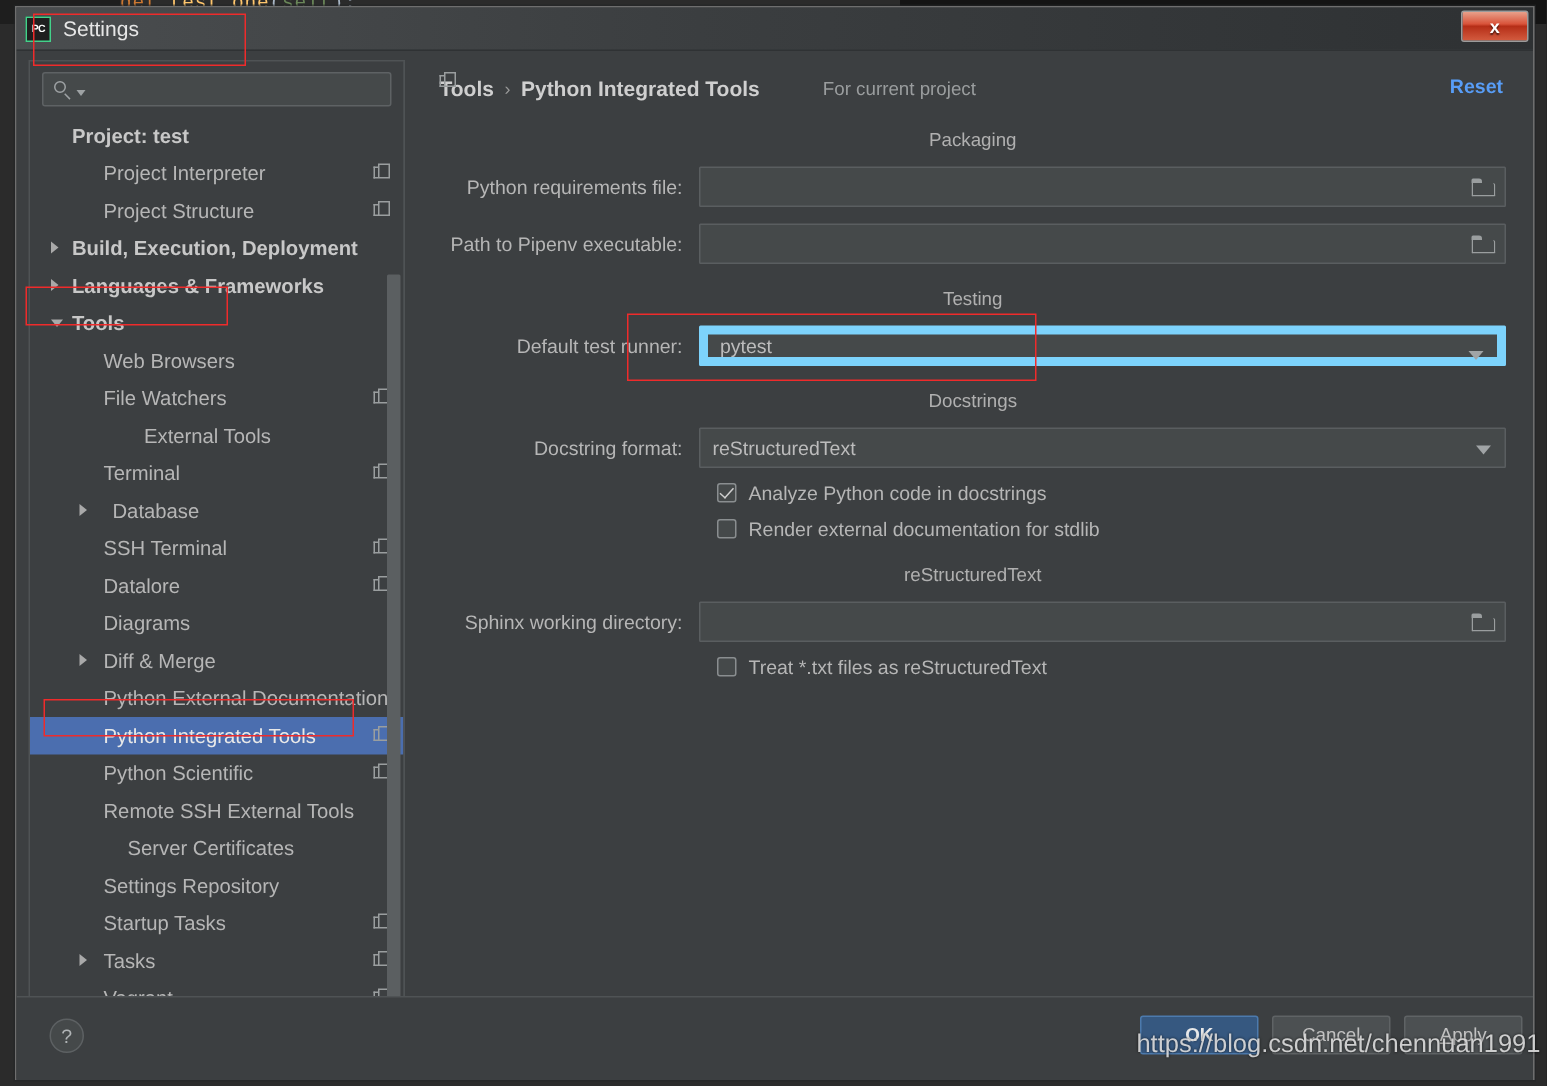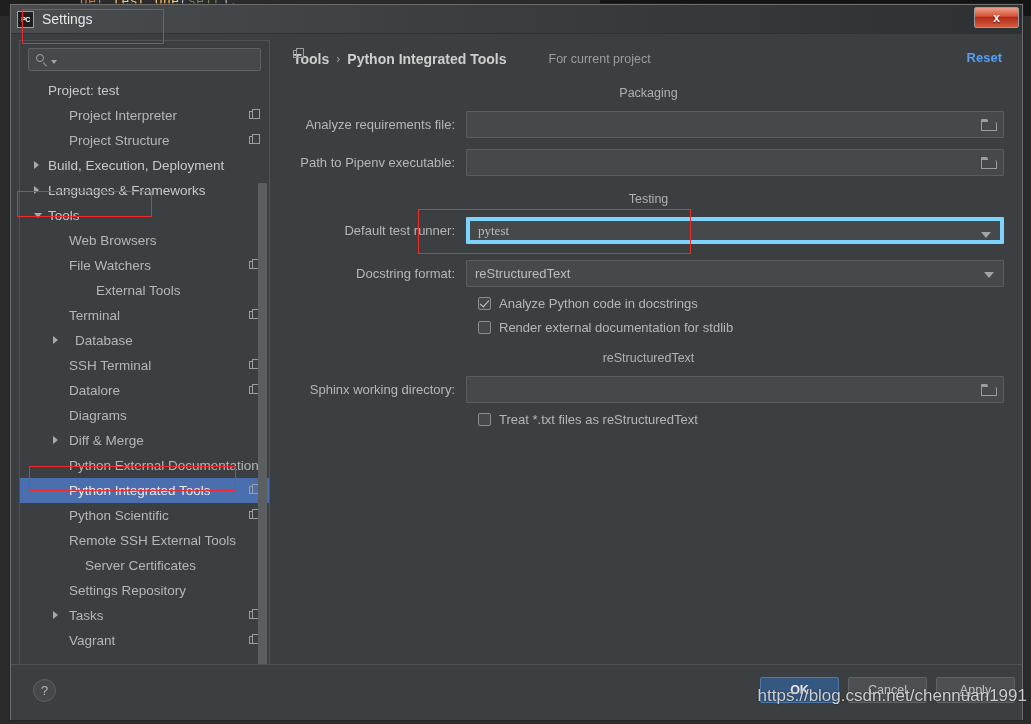--- a/index.html
+++ b/index.html
@@ -87,21 +87,21 @@
     width: 0; height: 0; margin-left: 2px; margin-top: 4px;
     border-left: 3.5px solid transparent; border-right: 3.5px solid transparent;
     border-top: 4px solid #9ea2a4;
   }
   .tree-scroll { position: relative; flex: 1; overflow: hidden; }
   .tree { padding-top: 3px; }
   .tree-row {
     position: relative; height: 25px; display: flex; align-items: center;
     color: #b6b6b6; font-size: 13.5px; cursor: default; white-space: nowrap;
   }
-  .tree-row.group { color: #c8c8c8; font-weight: normal; }
+  .tree-row.group { color: #c8c8c8; font-weight: bold; }
   .tree-row.selected { background: #4b6eaf; }
   .tree-row.selected .row-label { color: #e8e8e8; }
   .arrow {
     position: absolute; width: 0; height: 0;
     border-left: 5px solid #a9a9a9; border-top: 4px solid transparent; border-bottom: 4px solid transparent;
   }
   .arrow.down {
     border-left: 4.5px solid transparent; border-right: 4.5px solid transparent;
     border-top: 5px solid #a9a9a9; border-bottom: none;
   }
@@ -169,21 +169,21 @@
   .folder-icon .bd {
     position:absolute; left:0; top:3px; width:16px; height:9px;
     border:1.3px solid #9a9e9f; border-top:none; border-radius:0 2px 1px 1px;
   }
   .combo {
     flex: 1; height: 27px; background: #45494a;
     border: 1px solid #5a5e60; border-radius: 1px;
     display: flex; align-items: center; padding-left: 8px;
     font-size: 13px; color: #bcbcbc; position: relative;
   }
-  .combo.focused { border: 4px solid #7dd3fc; font-family: Liberation Serif, serif; }
+  .combo.focused { border: 6px solid #7dd3fc; }
   .combo-arrow {
     position: absolute; right: 9px; top: 11px; width: 0; height: 0;
     border-left: 5px solid transparent; border-right: 5px solid transparent;
     border-top: 6px solid #a0a4a6;
   }
   .check-row { display: flex; align-items: center; margin-top: 9px; padding-left: 185px; }
   .check-row.indent-rst { padding-left: 185px; }
   .checkbox {
     width: 13px; height: 13px; border: 1px solid #8a8e90; background: #45494a;
     border-radius: 2px; margin-right: 8px; position: relative; flex: none;
@@ -355,20 +355,27 @@
               </span>
             </div>
             <div class="tree-row">
               <span class="row-label" style="margin-left: 49px;">Remote SSH External Tools</span>
             </div>
             <div class="tree-row">
               <span class="row-label" style="margin-left: 65px;">Server Certificates</span>
             </div>
             <div class="tree-row">
               <span class="row-label" style="margin-left: 49px;">Settings Repository</span>
+            </div>
+            <div class="tree-row">
+              <span class="row-label" style="margin-left: 49px;">Startup Tasks</span>
+              <span class="copy-icon">
+                <span class="a"></span>
+                <span class="b"></span>
+              </span>
             </div>
             <div class="tree-row">
               <span class="arrow" style="left: 33px; top: 8px;"></span>
               <span class="row-label" style="margin-left: 49px;">Tasks</span>
               <span class="copy-icon">
                 <span class="a"></span>
                 <span class="b"></span>
               </span>
             </div>
             <div class="tree-row">
@@ -401,21 +408,21 @@
         </span>
         <span class="reset-link">Reset</span>
       </div>
 
       <div class="section">
         <div class="section-head">
           <span class="section-title">Packaging</span>
           <span class="section-rule"></span>
         </div>
         <div class="field-row">
-          <span class="field-label">Analyze requirements file:</span>
+          <span class="field-label">Python requirements file:</span>
           <span class="text-field">
             <span class="folder-icon">
                 <span class="tab"></span>
                 <span class="bd"></span>
               </span>
           </span>
         </div>
         <div class="field-row">
           <span class="field-label">Path to Pipenv executable:</span>
           <span class="text-field">
@@ -435,20 +442,24 @@
         <div class="field-row">
           <span class="field-label">Default test runner:</span>
           <span class="combo focused">
             <span>pytest</span>
             <span class="combo-arrow"></span>
           </span>
         </div>
       </div>
 
       <div class="section">
+        <div class="section-head">
+          <span class="section-title">Docstrings</span>
+          <span class="section-rule"></span>
+        </div>
         <div class="field-row">
           <span class="field-label">Docstring format:</span>
           <span class="combo">
             <span>reStructuredText</span>
             <span class="combo-arrow"></span>
           </span>
         </div>
         <div class="check-row">
           <span class="checkbox checked"></span>
           <span class="check-label">Analyze Python code in docstrings</span>

